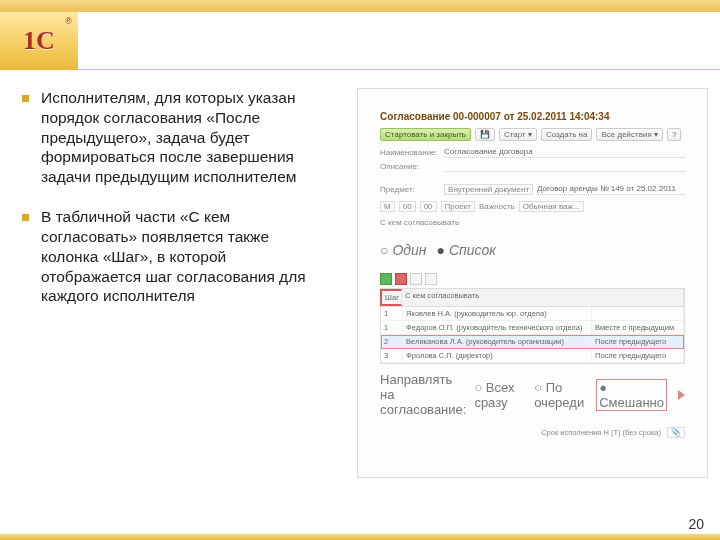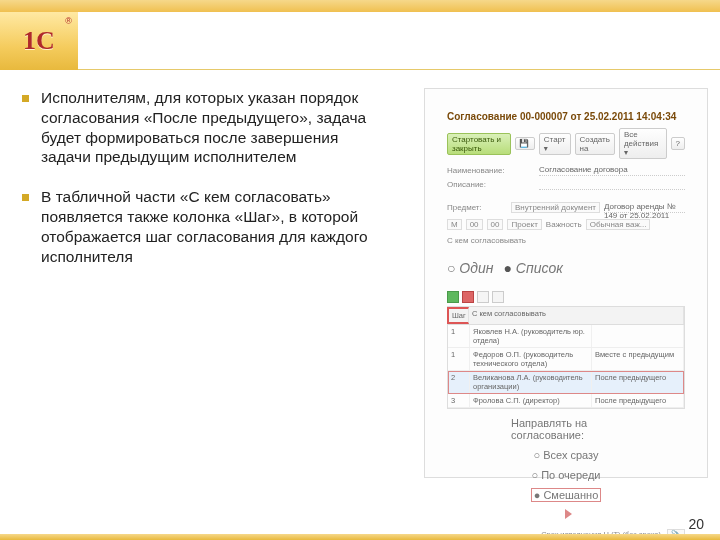--- a/index.html
+++ b/index.html
@@ -82,21 +82,20 @@
   }
   .ss-btn.primary { background: linear-gradient(#d9f0b8,#b8dd7a); color:#3a5a0a; border-color:#9ac25a;}
   .ss-field {
     display: flex; font-size: 8px; color: #888; margin: 3px 0;
     align-items: center;
   }
   .ss-field .lbl { width: 64px; }
   .ss-field .val {
     flex: 1; border-bottom: 1px dotted #ccc; height: 11px;
     color: #666;
-    margin-left: 28px;
   }
   .ss-sep { height: 6px; }
   .ss-section-label { color:#888; font-size:8px; margin-top:6px; }
   .ss-controls {
     display:flex; gap:4px; font-size:8px; color:#888; margin:6px 0 4px;
     align-items:center;
   }
   .ss-mini {
     border:1px solid #ddd; padding:0 3px; color:#888; background:#fafafa;
     font-size:8px;
@@ -112,24 +111,24 @@
   .ss-table .hdr{display:flex;background:#f3f3f3;border-bottom:1px solid #ddd;}
   .ss-table .hdr div{padding:2px 3px;border-right:1px solid #e2e2e2;}
   .col-step{width:22px;}
   .col-who{flex:1;}
   .col-order{width:92px;}
   .ss-table .row{display:flex;border-bottom:1px solid #eee;}
   .ss-table .row div{padding:2px 3px;border-right:1px solid #f0f0f0;}
   .ss-table .row.hl-blue{background:#e6f0fb;}
   .ss-table .row.hl-red{outline:1px solid #d88; outline-offset:-1px;}
   .red-box{border:2px solid #d55;padding:1px;margin-left:-1px;}
-  .radiorow2{display:flex;gap:8px;font-size:11px;color:#777;margin-top:8px;align-items:center;flex-direction:column;}
+  .radiorow2{display:flex;gap:8px;font-size:13px;color:#777;margin-top:8px;align-items:center;}
   .radiorow2 .lbl2{width:110px;}
   .radiorow2 .opt::before{content:"○ ";}
-  .radiorow2 .opt.sel{outline:1px solid #d88;padding:0 2px;text-align:center;}
+  .radiorow2 .opt.sel{outline:1px solid #d88;padding:0 2px;}
   .radiorow2 .opt.sel::before{content:"● ";}
   .footer-ss{display:flex;justify-content:flex-end;gap:6px;font-size:7.5px;color:#888;margin-top:10px;align-items:center;}
   .arrow{width:0;height:0;border-top:5px solid transparent;border-bottom:5px solid transparent;border-left:7px solid #d88;margin-left:4px;display:inline-block;}
   .pagenum{
     position:absolute; right:16px; bottom:8px;
     font-size:14px; font-weight:normal; color:#333;
   }
   .bottombar{
     position:absolute;left:0;right:0;bottom:0;height:6px;
     background: linear-gradient(#f6d88a,#e8b93d);

